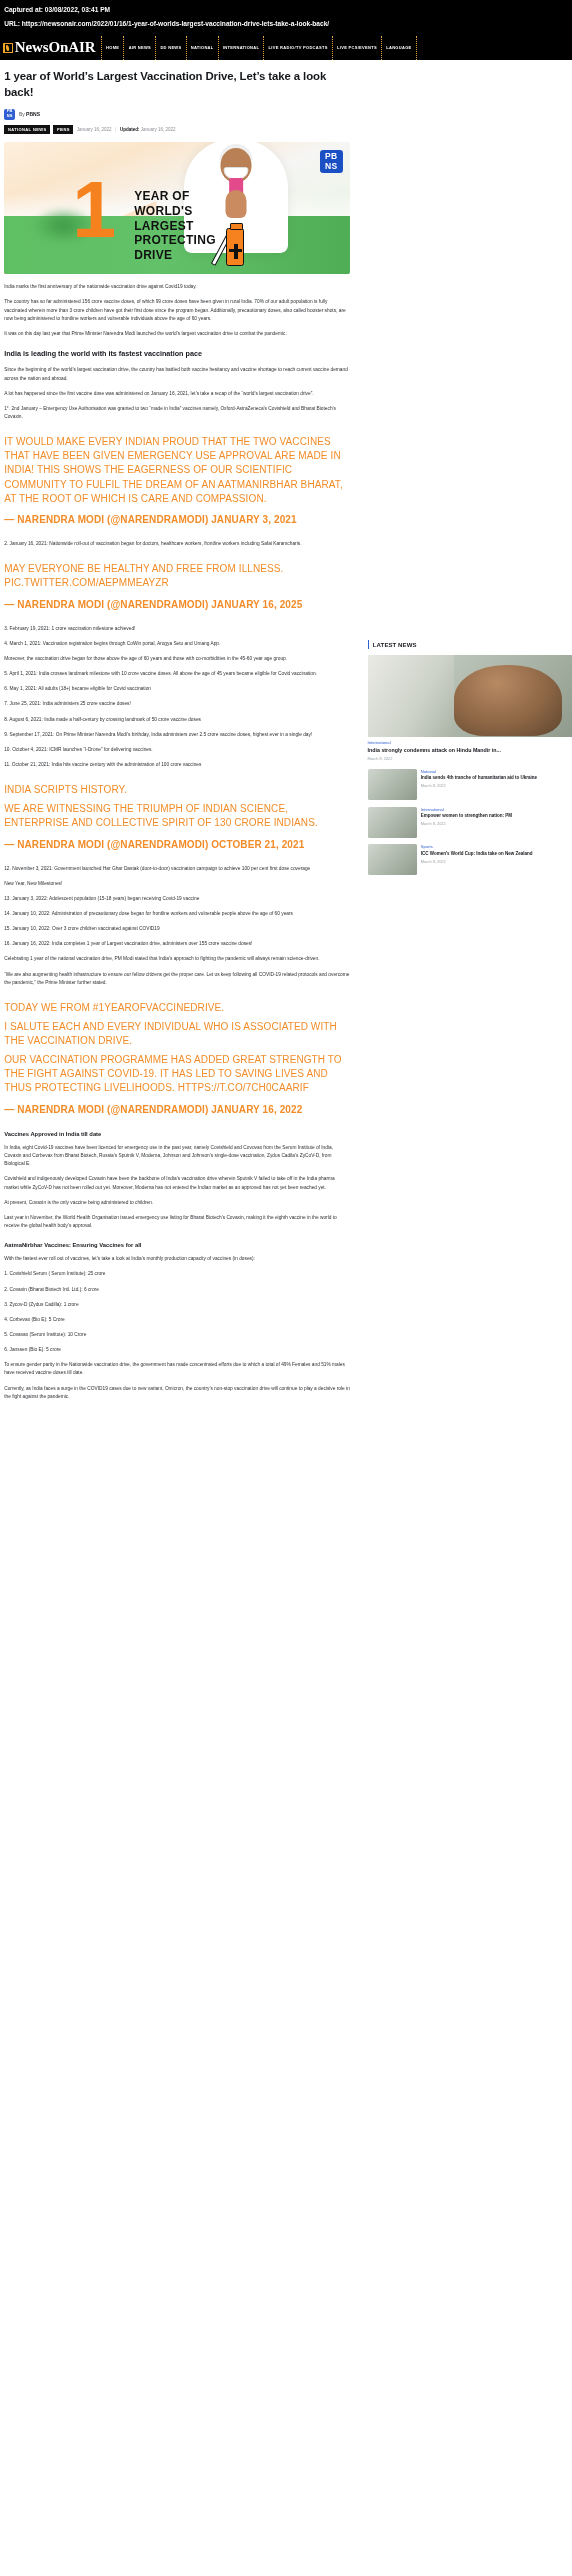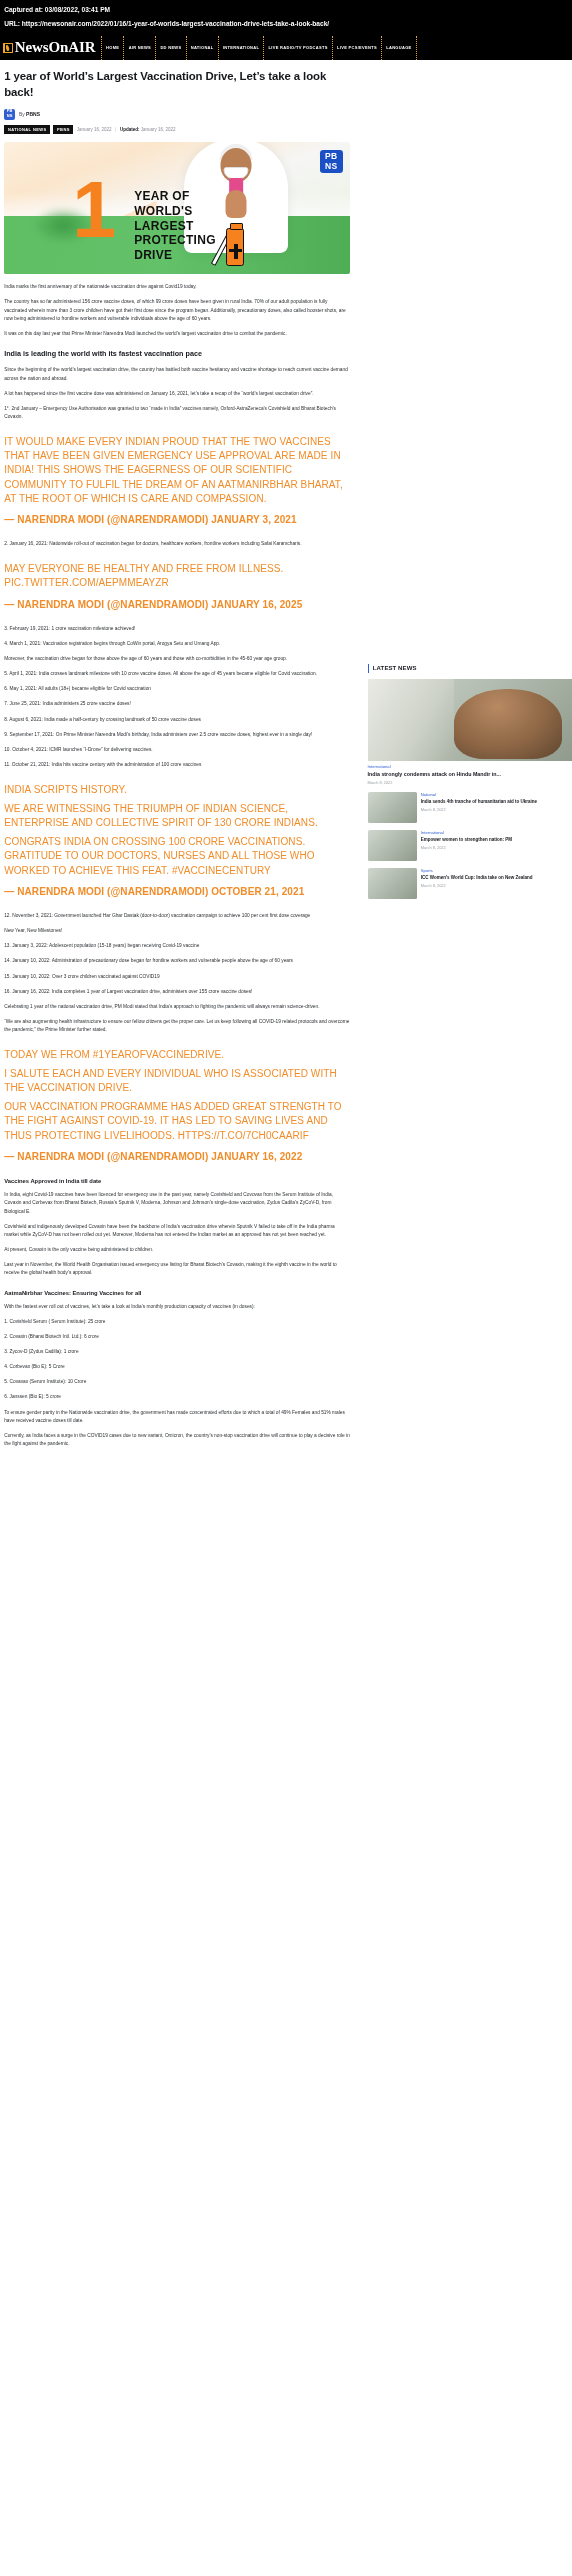--- a/index.html
+++ b/index.html
@@ -416,21 +416,20 @@
     <p class="body">7. June 25, 2021: India administers 25 crore vaccine doses!</p>
     <p class="body">8. August 6, 2021: India made a half-century by crossing landmark of 50 crore vaccine doses</p>
     <p class="body">9. September 17, 2021: On Prime Minister Narendra Modi’s birthday, India administers over 2.5 crore vaccine doses, highest ever in a single day!</p>
     <p class="body">10. October 4, 2021: ICMR launches “I-Drone” for delivering vaccines.</p>
     <p class="body">11. October 21, 2021: India hits vaccine century with the administration of 100 crore vaccines</p>
 
     <div class="quote-block">
       <div class="quote">
         <div class="quote-line">INDIA SCRIPTS HISTORY.</div>
         <div class="quote-line">WE ARE WITNESSING THE TRIUMPH OF INDIAN SCIENCE, ENTERPRISE AND COLLECTIVE SPIRIT OF 130 CRORE INDIANS.</div>
-        <div class="quote-line">CONGRATS INDIA ON CROSSING 100 CRORE VACCINATIONS. GRATITUDE TO OUR DOCTORS, NURSES AND ALL THOSE WHO WORKED TO ACHIEVE THIS FEAT. #VACCINECENTURY</div>
         <span class="attrib">— NARENDRA MODI (@NARENDRAMODI) OCTOBER 21, 2021</span>
       </div>
     </div>
 
     <p class="body">12. November 3, 2021: Government launched Har Ghar Dastak (door-to-door) vaccination campaign to achieve 100 per cent first dose coverage</p>
     <p class="body">New Year, New Milestones!</p>
     <p class="body">13. January 3, 2022: Adolescent population (15-18 years) began receiving Covid-19 vaccine</p>
     <p class="body">14. January 10, 2022: Administration of precautionary dose began for frontline workers and vulnerable people above the age of 60 years</p>
     <p class="body">15. January 10, 2022: Over 3 crore children vaccinated against COVID19</p>
     <p class="body">16. January 16, 2022: India completes 1 year of Largest vaccination drive, administers over 155 crore vaccine doses!</p>

